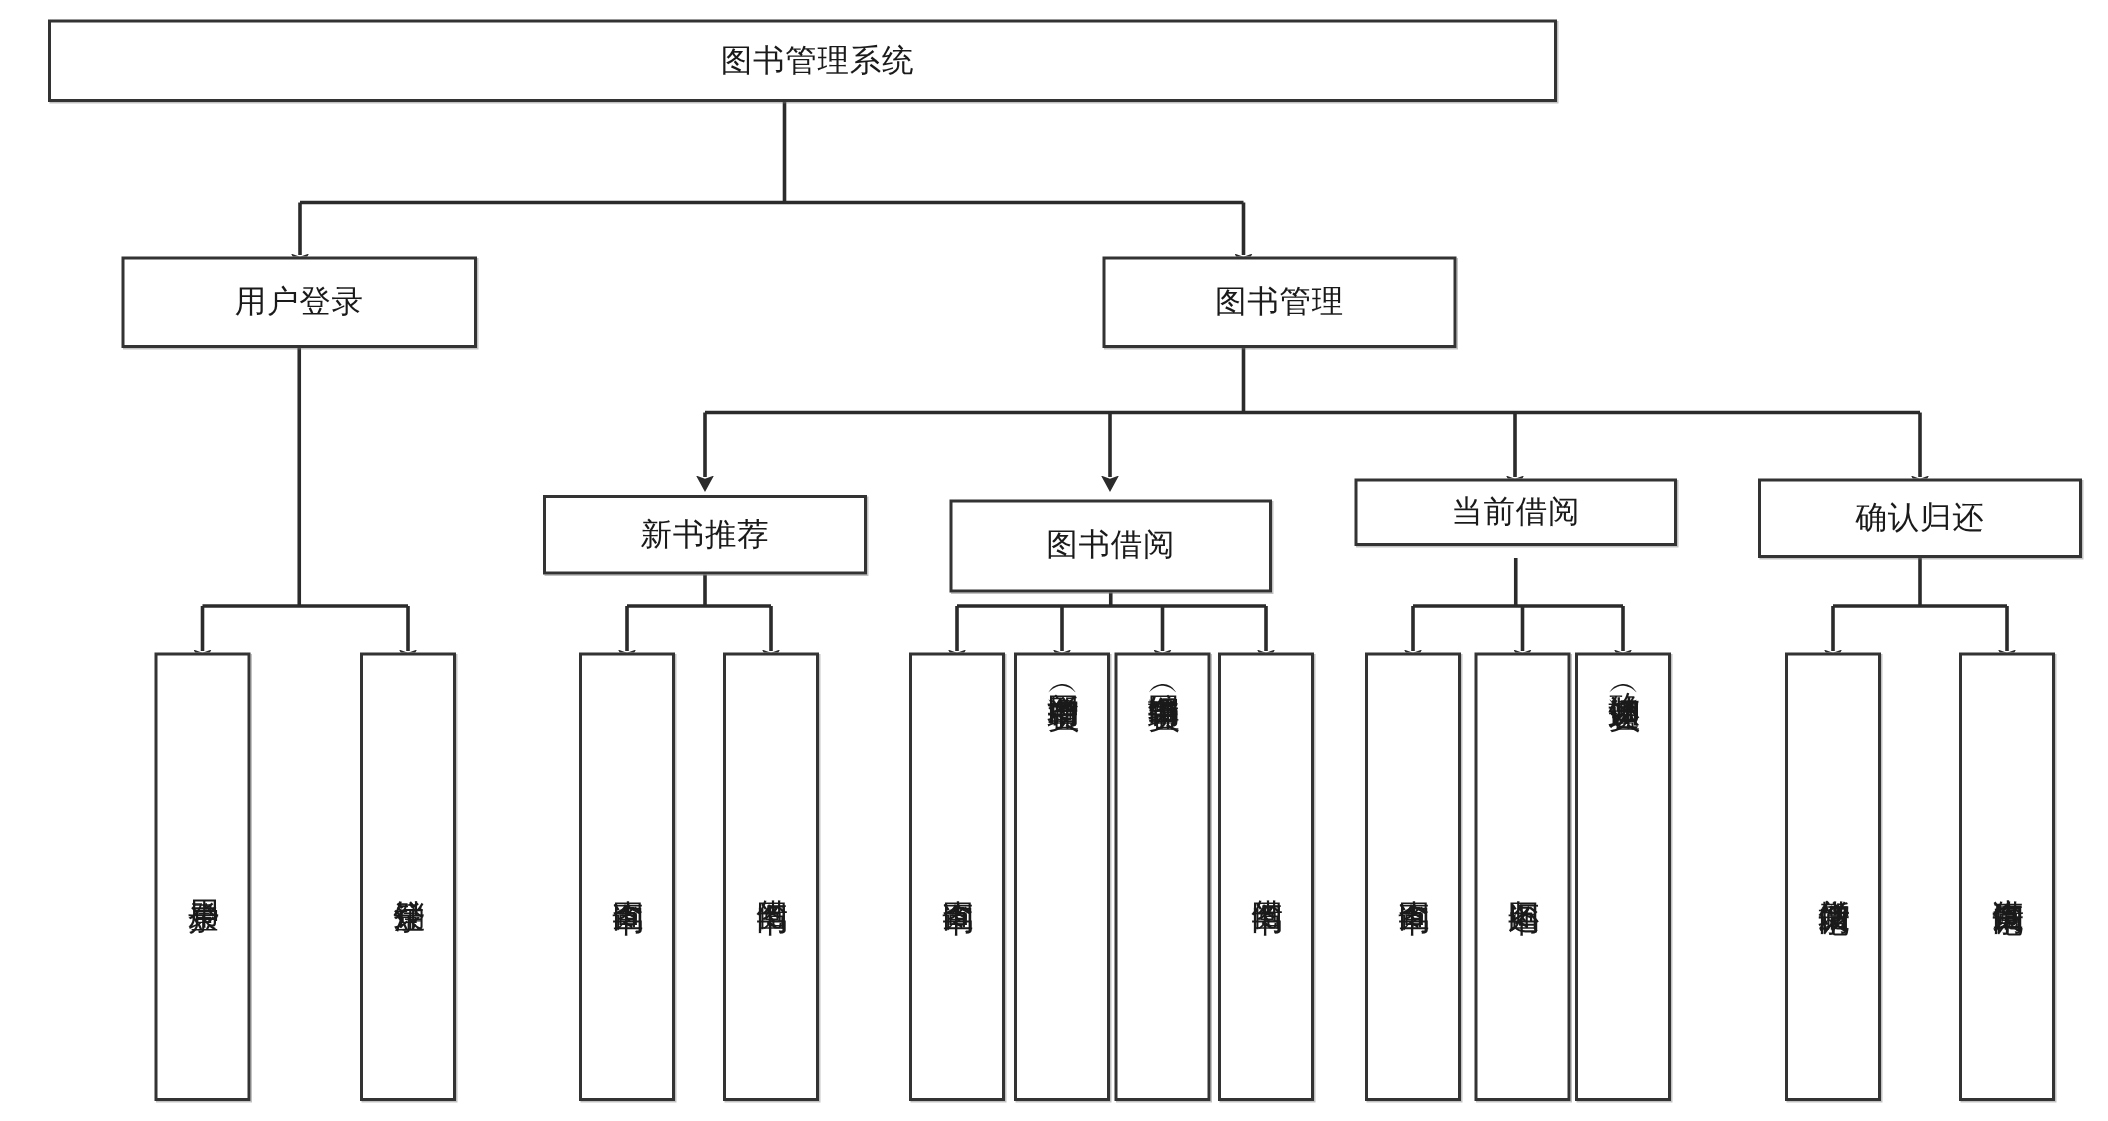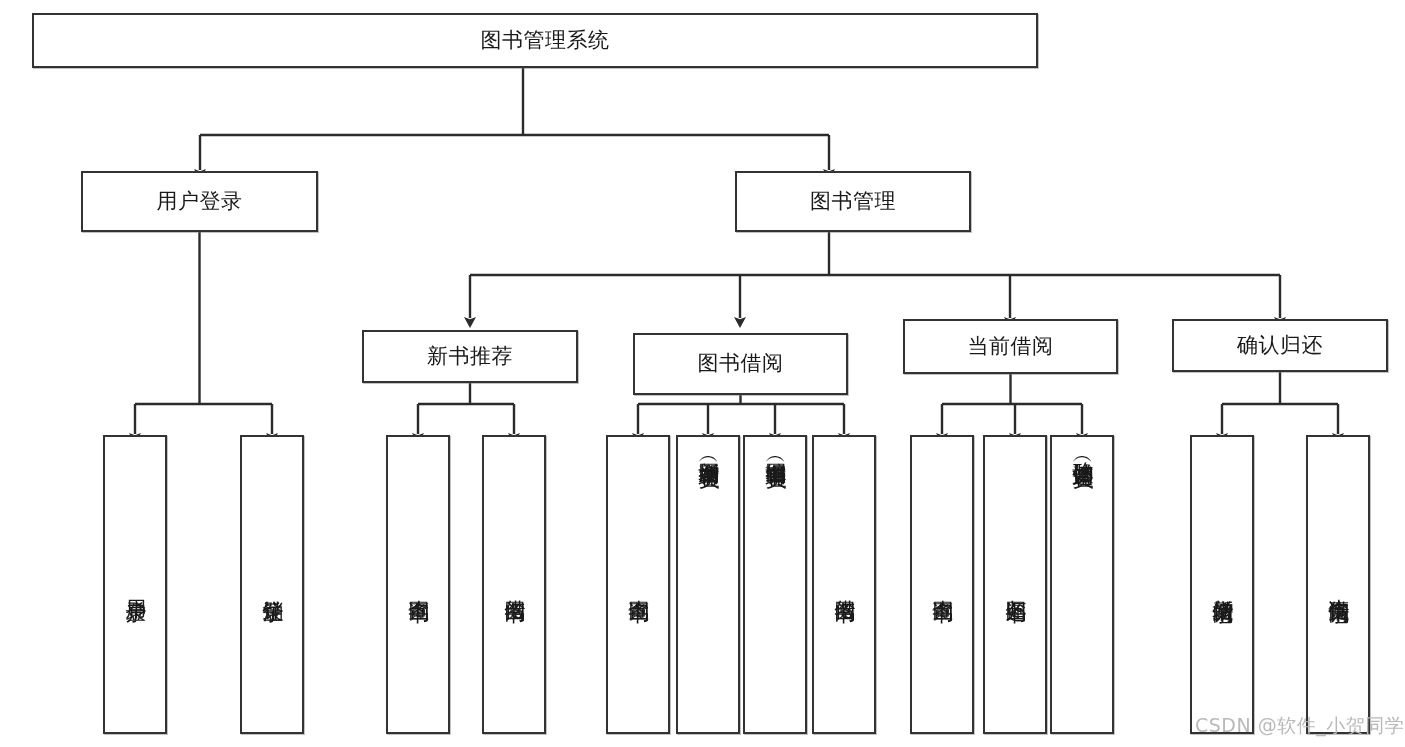--- a/index.html
+++ b/index.html
@@ -167,21 +167,21 @@
       <div class="node-box" style="left: 743px; top: 435px; width: 64px; height: 299px;">
         <div class="leaf-inner leaf-align-top">
           <span class="node-label-v">编辑图书（管理员）</span>
         </div>
       </div>
       <div class="node-box" style="left: 812px; top: 435px; width: 64px; height: 299px;">
         <div class="leaf-inner leaf-align-center">
           <span class="node-label-v">借阅图书</span>
         </div>
       </div>
-      <div class="node-box" style="left: 903px; top: 319px; width: 215px; height: 55px;">
+      <div class="node-box" style="left: 903px; top: 319px; width: 215px; height: 45px;">
         <span class="node-label-h">当前借阅</span>
       </div>
       <div class="node-box" style="left: 910px; top: 435px; width: 64px; height: 299px;">
         <div class="leaf-inner leaf-align-center">
           <span class="node-label-v">查询图书</span>
         </div>
       </div>
       <div class="node-box" style="left: 983px; top: 435px; width: 64px; height: 299px;">
         <div class="leaf-inner leaf-align-center">
           <span class="node-label-v">归还图书</span>
@@ -200,14 +200,13 @@
           <span class="node-label-v">新增借阅记录</span>
         </div>
       </div>
       <div class="node-box" style="left: 1306px; top: 435px; width: 64px; height: 299px;">
         <div class="leaf-inner leaf-align-center">
           <span class="node-label-v">查询借阅记录</span>
         </div>
       </div>
     </div>
 
-  <div id="watermark" style="left: 1195px; top: 713px;">CSDN @软件_小贺同学</div>
 </div>
 
 </body></html>

